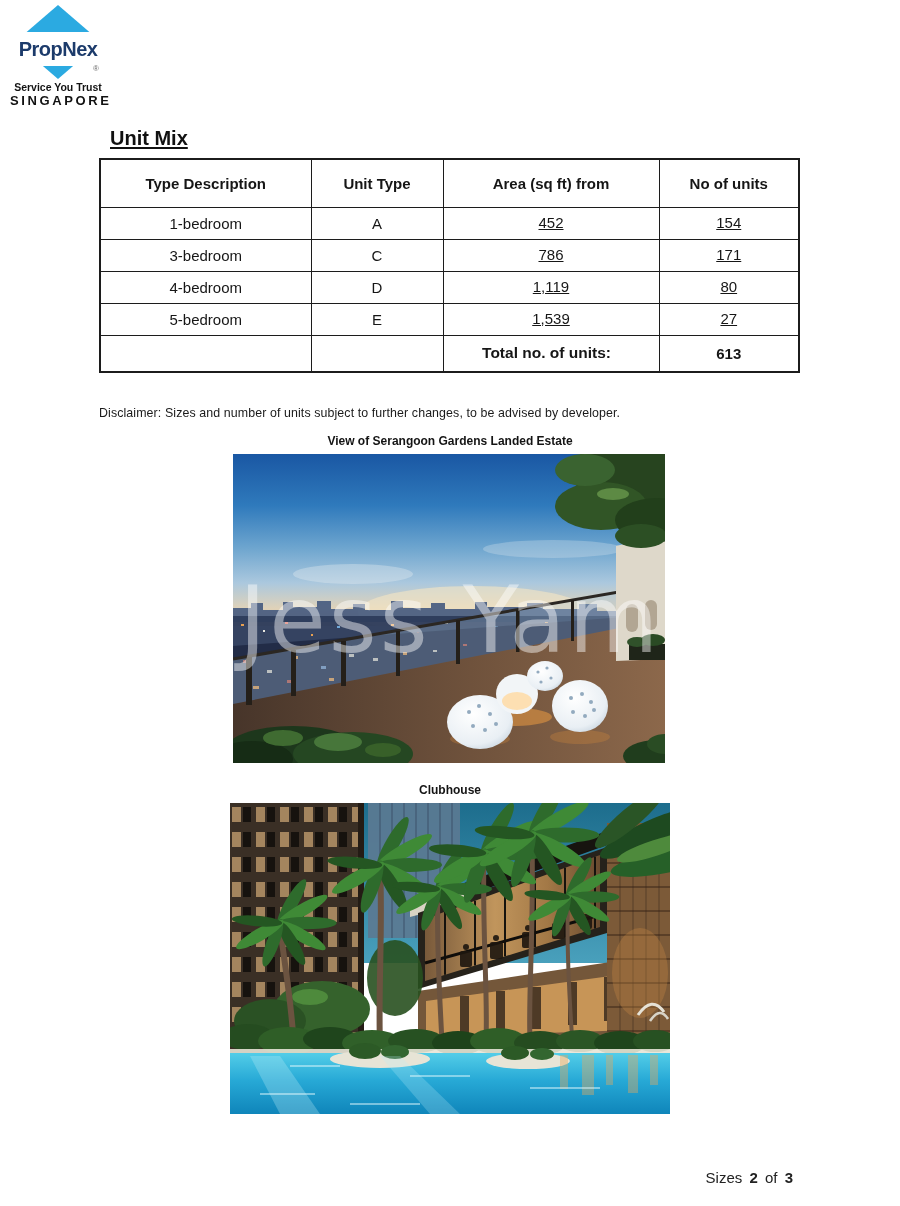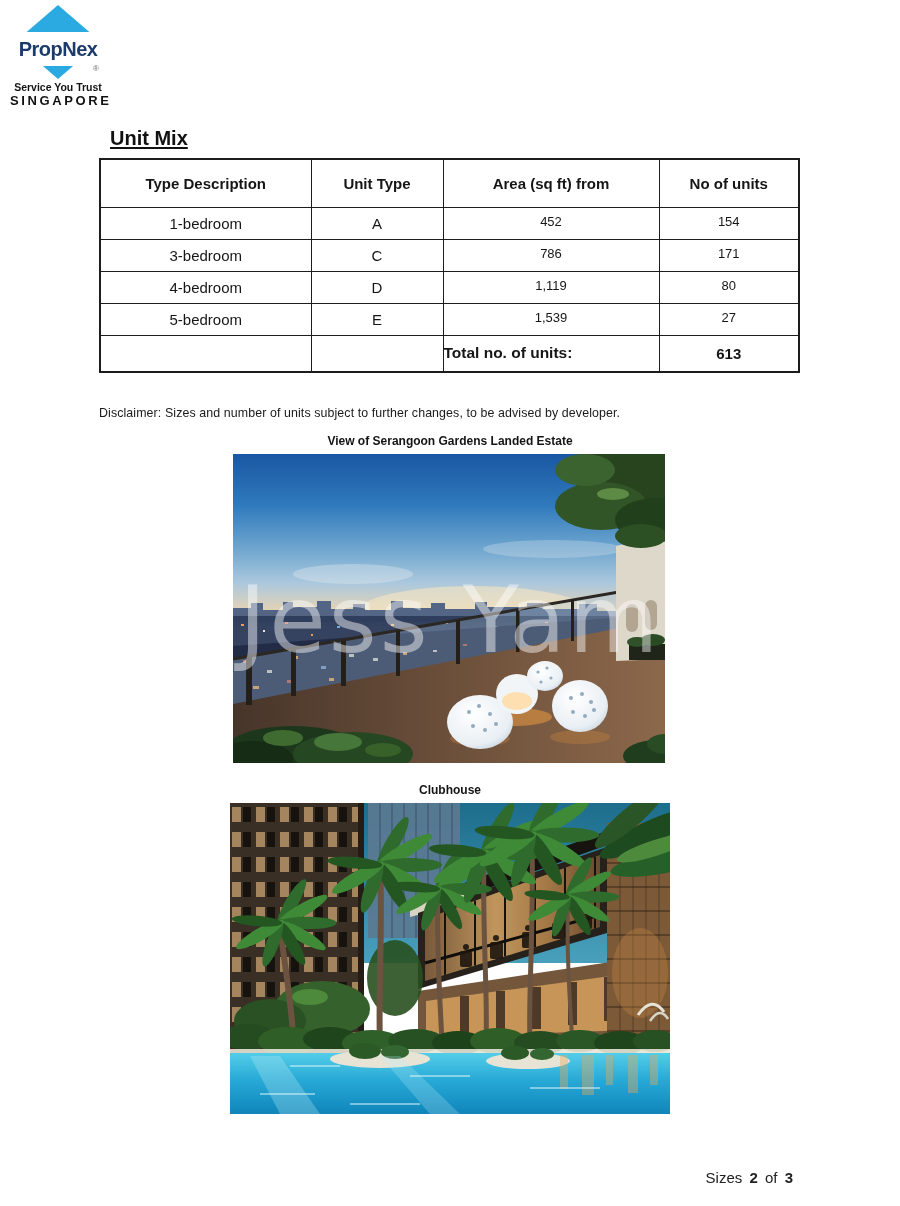--- a/index.html
+++ b/index.html
@@ -21,23 +21,23 @@
 
   
   .unit-mix-title{position:absolute;left:110px;top:127px;font-size:20px;font-weight:bold;
                   text-decoration:underline;text-decoration-thickness:1.5px;text-underline-offset:2px;color:#111;}
   .unit-table{position:absolute;left:99px;top:158px;border-collapse:collapse;table-layout:fixed;
               border:2px solid #1c1c1c;font-size:15px;color:#161616;}
   .unit-table th,.unit-table td{border:1px solid #1c1c1c;text-align:center;vertical-align:middle;padding:0;}
   .unit-table thead tr{height:48px;}
   .unit-table thead th{font-size:15px;font-weight:bold;}
   .unit-table tbody tr{height:32px;}
-  .unit-table td.num{padding-top:6px;vertical-align:top;font-size:13px;}
+  .unit-table td.num{padding-top:6px;vertical-align:top;font-size:15px;text-decoration:underline;}
   .unit-table tr.totalrow{height:37px;}
-  .unit-table td.tlabel{text-align:left;padding-right:9px;font-weight:bold;font-size:15.5px;}
+  .unit-table td.tlabel{text-align:center;padding-right:9px;font-weight:bold;font-size:15.5px;}
   .unit-table td.tvalue{font-weight:bold;font-size:15px;}
   .disclaimer{position:absolute;left:99px;top:406px;font-size:12.4px;color:#1a1a1a;letter-spacing:.1px;}
 
   
   .figure1{position:absolute;left:233px;top:434px;width:434px;}
   .figure2{position:absolute;left:230px;top:783px;width:440px;}
   .fig-caption{text-align:center;font-weight:bold;font-size:12px;color:#141414;margin:0 0 6px 0;}
   .fig-img{display:block;}
 
   

